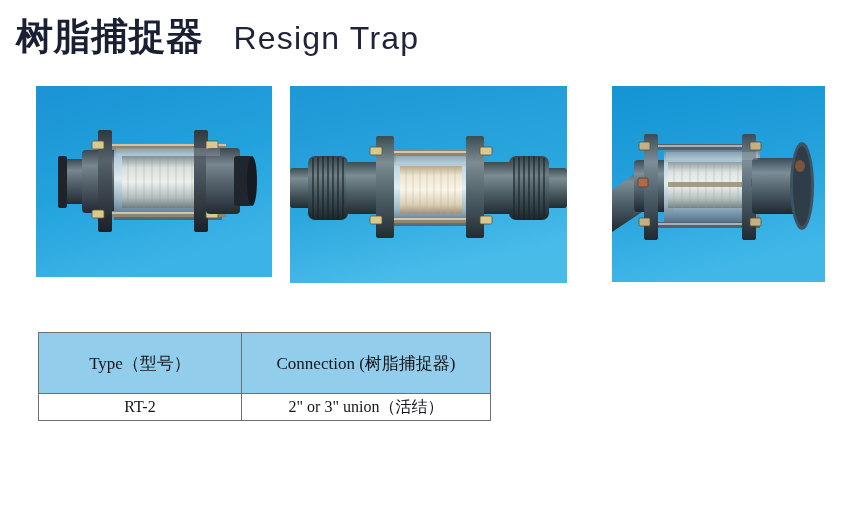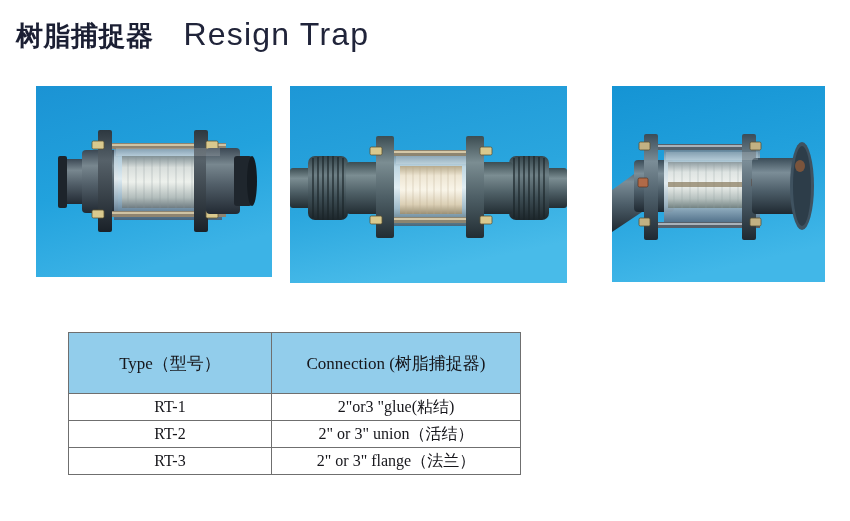--- a/index.html
+++ b/index.html
@@ -20,21 +20,21 @@
     position: absolute;
     left: 16px;
     top: 18px;
     height: 46px;
     display: flex;
     align-items: baseline;
   }
   #title-cn {
     font-family: "DejaVu Sans", "Liberation Sans", sans-serif;
     font-weight: bold;
-    font-size: 27px;
+    font-size: 37px;
     letter-spacing: 0.5px;
     color: #1b1f33;
     line-height: 1;
   }
   #title-en {
     margin-left: 30px;
     font-family: "Liberation Sans", "DejaVu Sans", sans-serif;
     font-size: 32px;
     font-weight: 400;
     letter-spacing: 1.2px;
@@ -56,21 +56,20 @@
   #photo-3 { left: 612px; top: 86px; width: 213px; height: 196px; }
 
   
   #spec-table {
     position: absolute;
     left: 38px;
     top: 332px;
     width: 450px;
     border-collapse: collapse;
     table-layout: fixed;
-    margin-left: 30px;
   }
   #spec-table td, #spec-table th {
     border: 1px solid #6f6f6f;
     text-align: center;
     color: #16161b;
     font-family: "Liberation Serif", "DejaVu Serif", serif;
     font-weight: normal;
     padding: 0;
   }
   #spec-table thead th {
@@ -356,25 +355,17 @@
 
 <table id="spec-table">
   <thead>
     <tr>
       <th class="col-type">Type（型号）</th>
       <th class="col-conn">Connection (树脂捕捉器)</th>
     </tr>
   </thead>
   <tbody>
     <tr>
-      <td>RT-1</td>
-      <td>2"or3 "glue(粘结)</td>
-    </tr>
-    <tr>
       <td>RT-2</td>
       <td>2" or 3" union（活结）</td>
     </tr>
-    <tr>
-      <td>RT-3</td>
-      <td>2" or 3" flange（法兰）</td>
-    </tr>
   </tbody>
 </table>
 
 </body></html>

